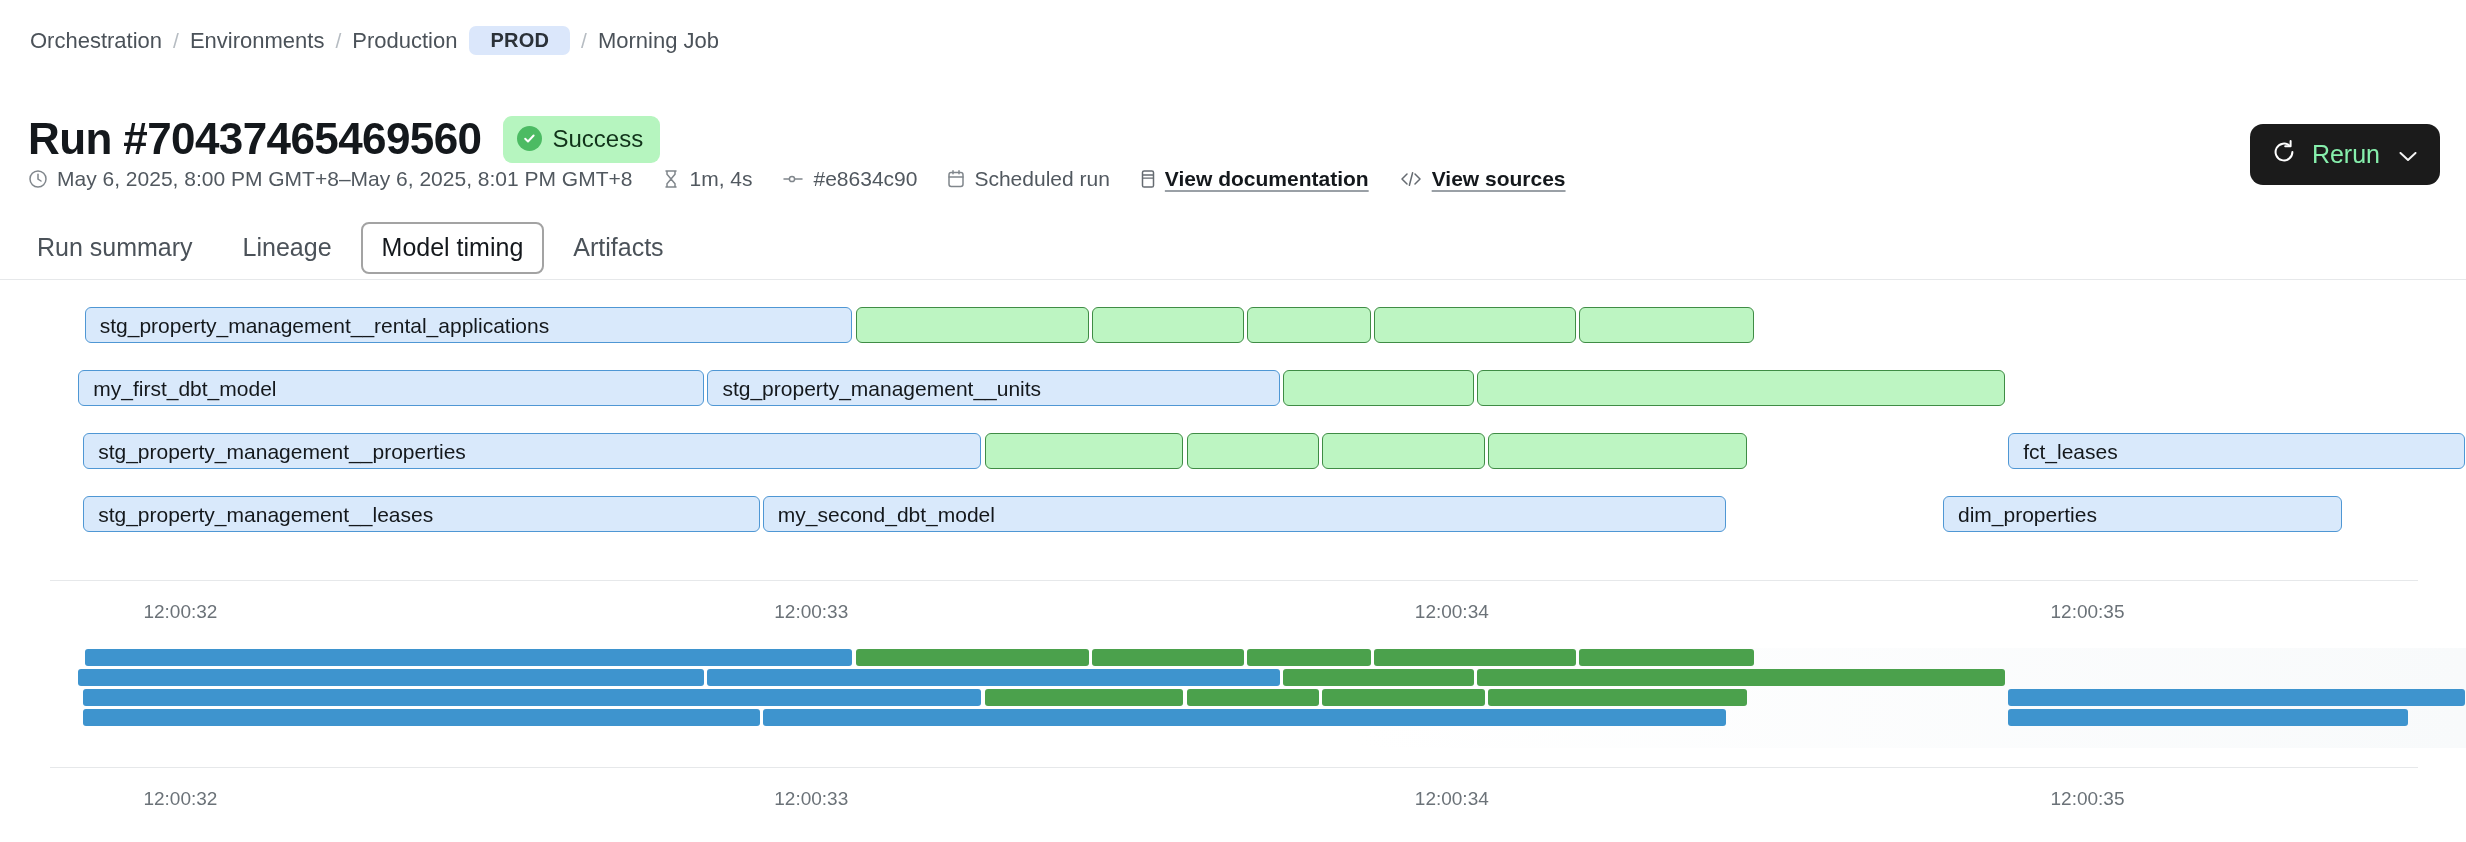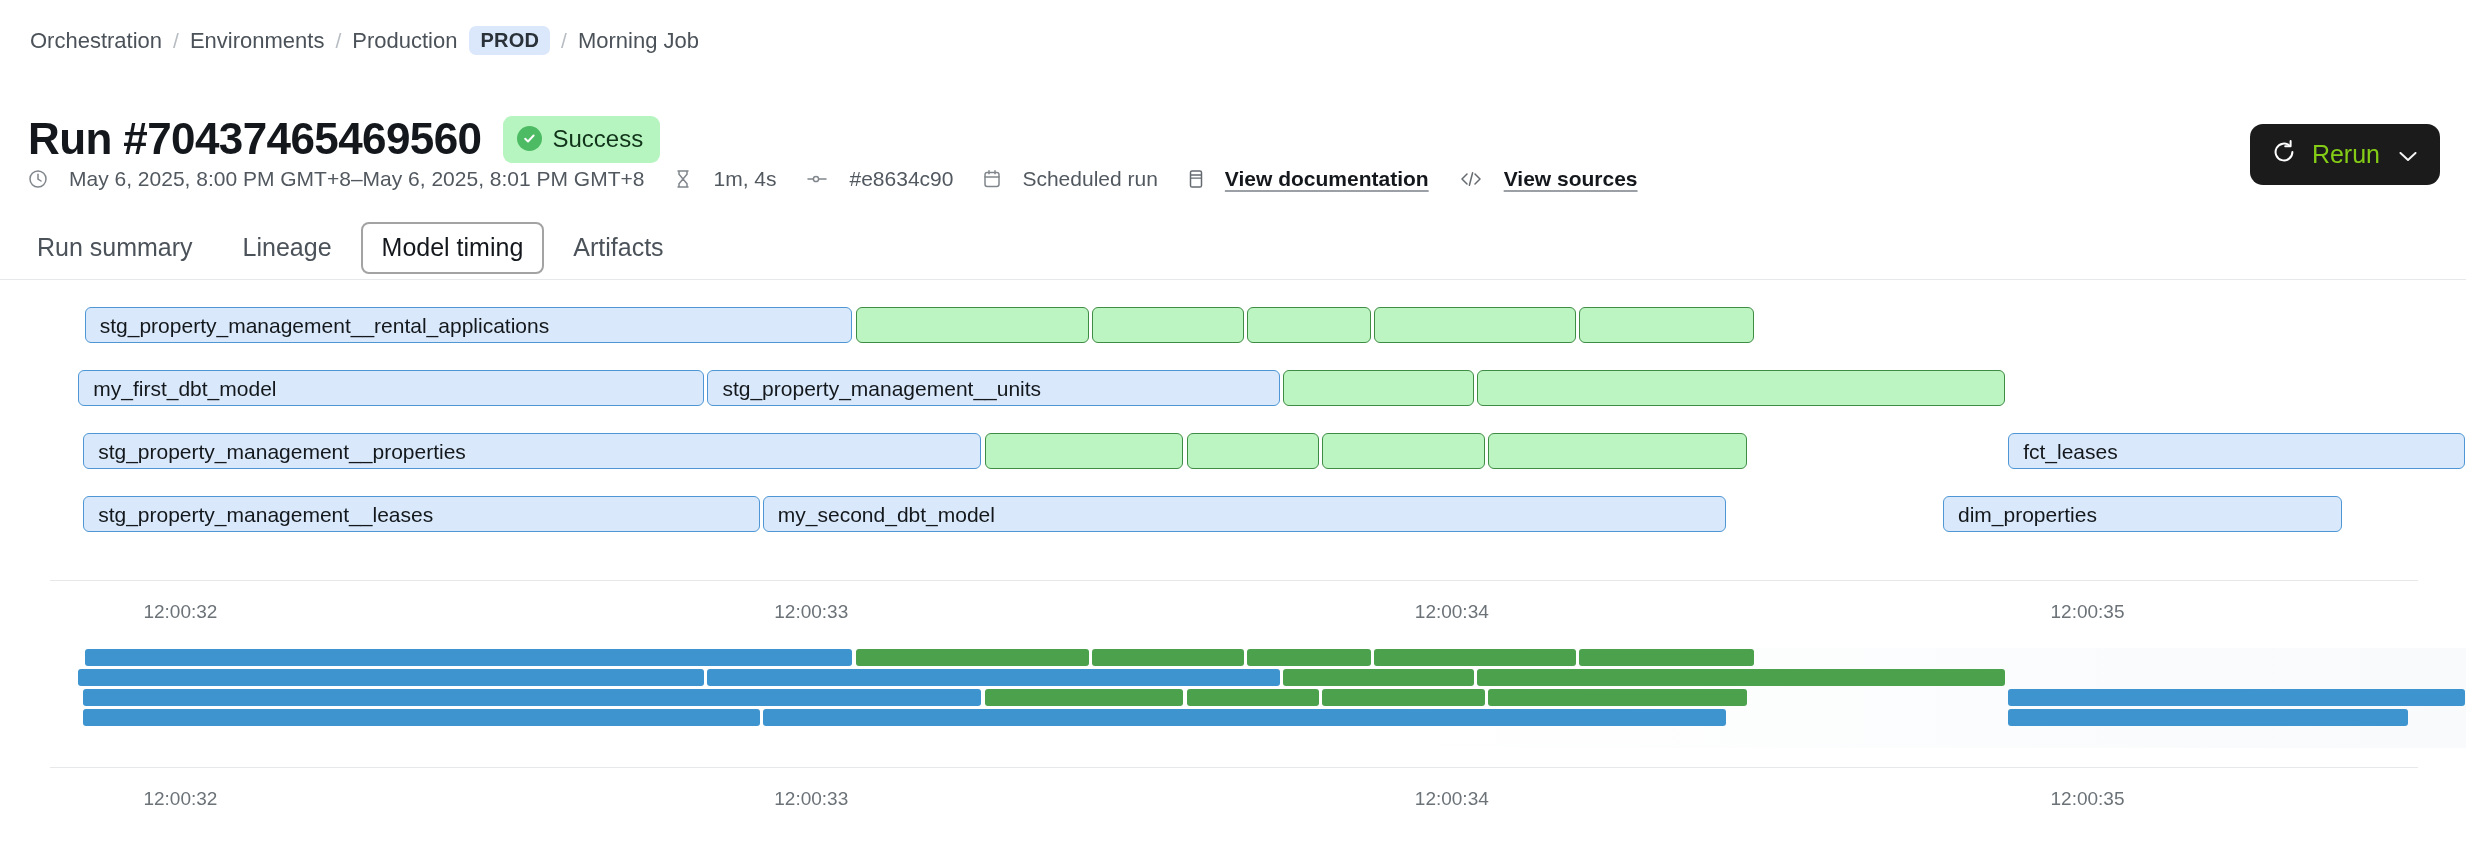--- a/index.html
+++ b/index.html
@@ -17,21 +17,21 @@
   .breadcrumb {
     position: absolute; left: 30px; top: 26px;
     display: flex; align-items: center; gap: 0px;
     font-size: 22px; color: #4b5259; line-height: 1;
   }
   .crumb { color: #4b5259; white-space: nowrap; }
   .crumb.link { cursor: pointer; }
   .crumb-sep { color: #b6bcc2; padding: 0 11px; font-size: 21px; }
   .crumb-badge {
     background: #dbe7fb; color: #2b3138;
-    border-radius: 7px; padding: 4px 11px 5px;
+    border-radius: 7px; padding: 4px 21px 5px;
     font-size: 20px; font-weight: 700; margin-left: 12px;
     letter-spacing: 0.2px;
   }
 
   
   .title-row {
     position: absolute; left: 28px; top: 88px;
     display: flex; align-items: center; gap: 22px;
   }
   .run-title {
@@ -50,33 +50,33 @@
     align-items: center; justify-content: center; flex: none;
   }
   .status-dot svg { display: block; }
 
   
   .meta-row {
     position: absolute; left: 28px; top: 168px;
     display: flex; align-items: center;
     font-size: 21px; color: #51585f; line-height: 1;
   }
-  .meta-item { display: flex; align-items: center; gap: 21px; margin-right: 30px; white-space: nowrap; justify-content: space-between; }
+  .meta-item { display: flex; align-items: center; gap: 9px; margin-right: 30px; white-space: nowrap; justify-content: space-between; }
   .meta-item .ico { display: inline-flex; align-items: center; justify-content: center; flex: none; opacity: .85; }
   .meta-link {
     color: #14181c; font-weight: 700;
     text-decoration: underline; text-underline-offset: 4px;
     text-decoration-color: #9aa0a6; cursor: pointer;
   }
 
   
   .rerun-btn {
     position: absolute; right: 26px; top: 124px;
     display: inline-flex; align-items: center; gap: 15px;
-    background: #1b1b1b; color: #84cc16;
+    background: #1b1b1b; color: #86efac;
     border: none; border-radius: 13px;
     padding: 15px 22px 16px 21px;
     font-size: 25px; font-family: "Liberation Sans", sans-serif;
     font-weight: 400; cursor: pointer; line-height: 1;
   }
   .rerun-btn .caret { opacity: .95; margin-left: 3px; }
 
   
   .tabs {
     position: absolute; left: 16px; top: 222px;

